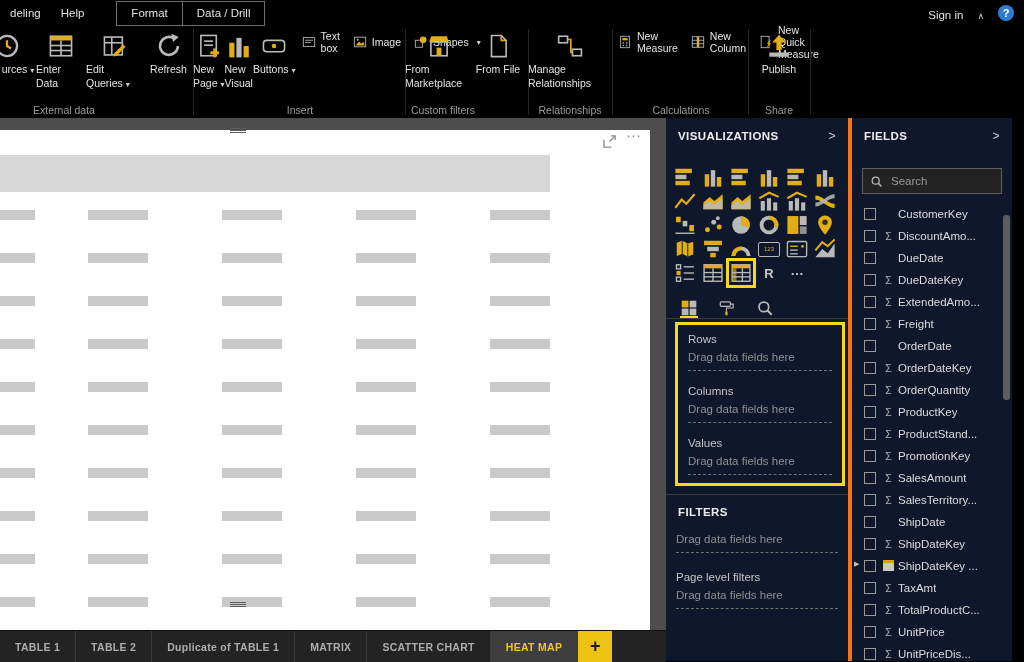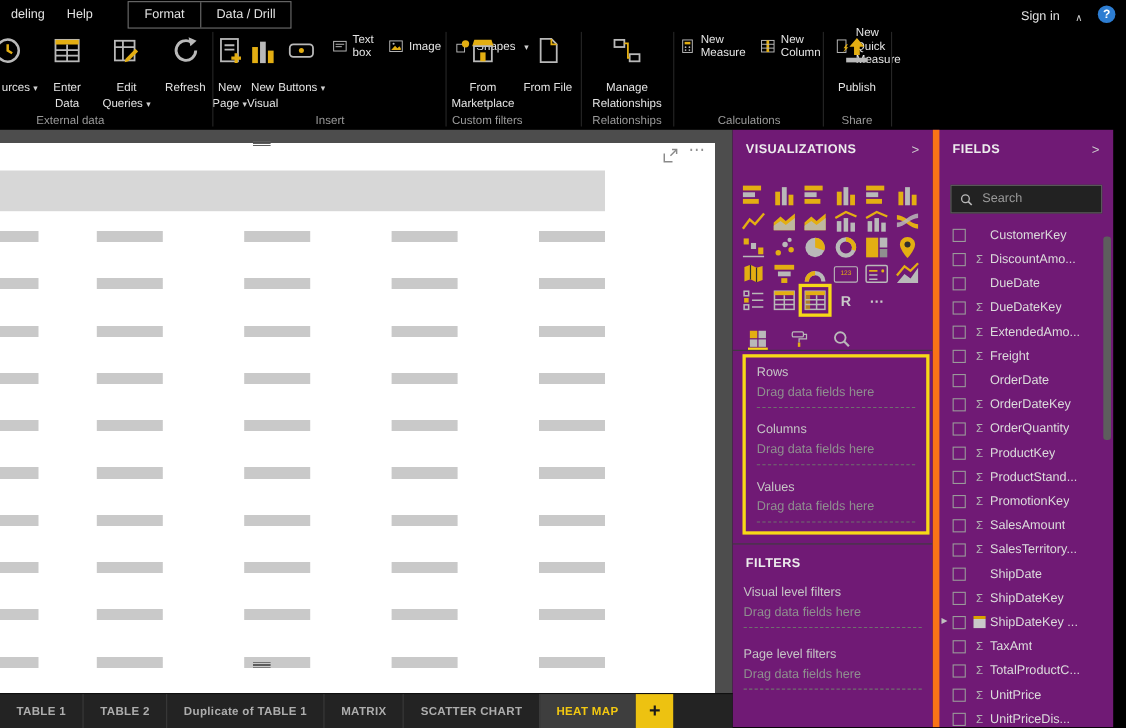--- a/index.html
+++ b/index.html
@@ -17,44 +17,44 @@
   .chevup{color:#cfcfcf;font-size:9px}
   .helpc{width:16px;height:16px;border-radius:50%;background:#2d7dd2;color:#fff;font-size:11px;
          display:flex;align-items:center;justify-content:center;font-weight:bold}
   .rbody{position:absolute;top:26px;left:0;width:100%;height:77px}
   .rgroup{position:absolute;top:0;height:77px;display:flex}
   .g1{left:0;width:193px}.g2{left:193px;width:212px}.g3{left:405px;width:123px}
   .g4{left:528px;width:84px}.g5{left:612px;width:136px}.g6{left:748px;width:62px}
   .bigbtn{box-sizing:border-box;display:flex;flex-direction:column;align-items:center;
           padding-top:7px;height:77px;color:#e4e4e4;cursor:default}
   .bicon{width:26px;height:26px;flex:none}
-  .blabel{margin-top:15px;font-size:10.5px;line-height:1.3;text-align:center}
+  .blabel{margin-top:4px;font-size:10.5px;line-height:1.3;text-align:left}
   .caret{font-size:8px;color:#cfcfcf;margin-left:3px}
   .w36{width:36px}.w50{width:50px}.w58{width:58px}.w49{width:49px}.w48{width:48px}
   .w44{width:44px}.w68{width:68px}.w84{width:84px}.w62{width:62px}
   .cuticon{margin-left:-22px}
   .smallcol{display:flex;padding-top:8px;gap:7px}
   .smallitem{display:flex;align-items:center;gap:5px;font-size:10.5px;color:#e4e4e4;height:16px;padding-left:6px}
   .sicon{width:14px;height:14px;flex:none}
   .rsep{position:absolute;top:3px;bottom:-12px;width:1px;background:#262626}
   .glabel{position:absolute;bottom:2px;transform:translateX(-50%);color:#9a9a9a;font-size:10.5px;white-space:nowrap}
   
   .canvas{position:absolute;left:0;top:118px;width:666px;height:512px;background:#4d4d4d;overflow:hidden}
   .page{position:absolute;left:-40px;top:12px;width:690px;height:500px;background:#fff}
   .ph-head{position:absolute;left:0;top:37px;width:550px;height:37px;background:#d7d7d7}
   .ph-col{position:absolute;top:92px;width:60px;height:400px;
           background:repeating-linear-gradient(to bottom,#c9c9c9 0 10px,transparent 10px 43px)}
   .grip{position:absolute;width:16px;height:5px;
         background:repeating-linear-gradient(to bottom,#5c5c5c 0 1px,transparent 1px 2px)}
   .vfocus{position:absolute;left:602px;top:16px;width:15px;height:15px}
   .vmore{position:absolute;left:626px;top:9px;color:#8f8f8f;font-size:15px;letter-spacing:1px}
   
-  .panel{position:absolute;top:118px;bottom:1px;background:#701a75;overflow:hidden}
+  .panel{position:absolute;top:118px;bottom:1px;background:#0f172a;overflow:hidden}
   .pviz{left:666px;width:182px}
-  .pfields{left:848px;width:164px;border-left:6px solid #f97316;box-sizing:border-box}
+  .pfields{left:848px;width:164px;border-left:4px solid #f97316;box-sizing:border-box}
   .phead{display:flex;justify-content:space-between;align-items:center;
          padding:11px 12px 9px;color:#ededed;font-size:11.5px;font-weight:bold;letter-spacing:.4px}
   .pchev{color:#cfcfcf;font-size:12px;font-weight:normal}
   .vgrid{display:grid;grid-template-columns:repeat(6,22px);gap:2px 6px;padding:14px 0 8px 8px}
   .vcell{width:22px;height:22px;display:flex;align-items:center;justify-content:center}
   .vcell.sel{outline:3px solid #f7d917;outline-offset:1px}
   .vi{width:22px;height:22px}
   .vtxt span{color:#c9c9c9;font-size:13px;font-weight:bold}
   .vi-card{width:20px;height:13px;border:1px solid #b9b9b9;border-radius:2px;color:#e3ae12;
            font-size:6px;display:flex;align-items:center;justify-content:center}
@@ -643,21 +643,20 @@
     </div>
     <div>
       <div class="wlabel">Values</div>
       <div class="dz">Drag data fields here</div>
     </div>
   </div>
   <div class="phead fhead">
     <span>FILTERS</span>
   </div>
   <div>
-    <div class="wlabel">Visual level filters</div>
     <div class="dz">Drag data fields here</div>
   </div>
   <div class="fsec2">
     <div class="wlabel">Page level filters</div>
     <div class="dz">Drag data fields here</div>
   </div>
 </div>
 
 <div class="panel pfields">
   <div class="phead">

